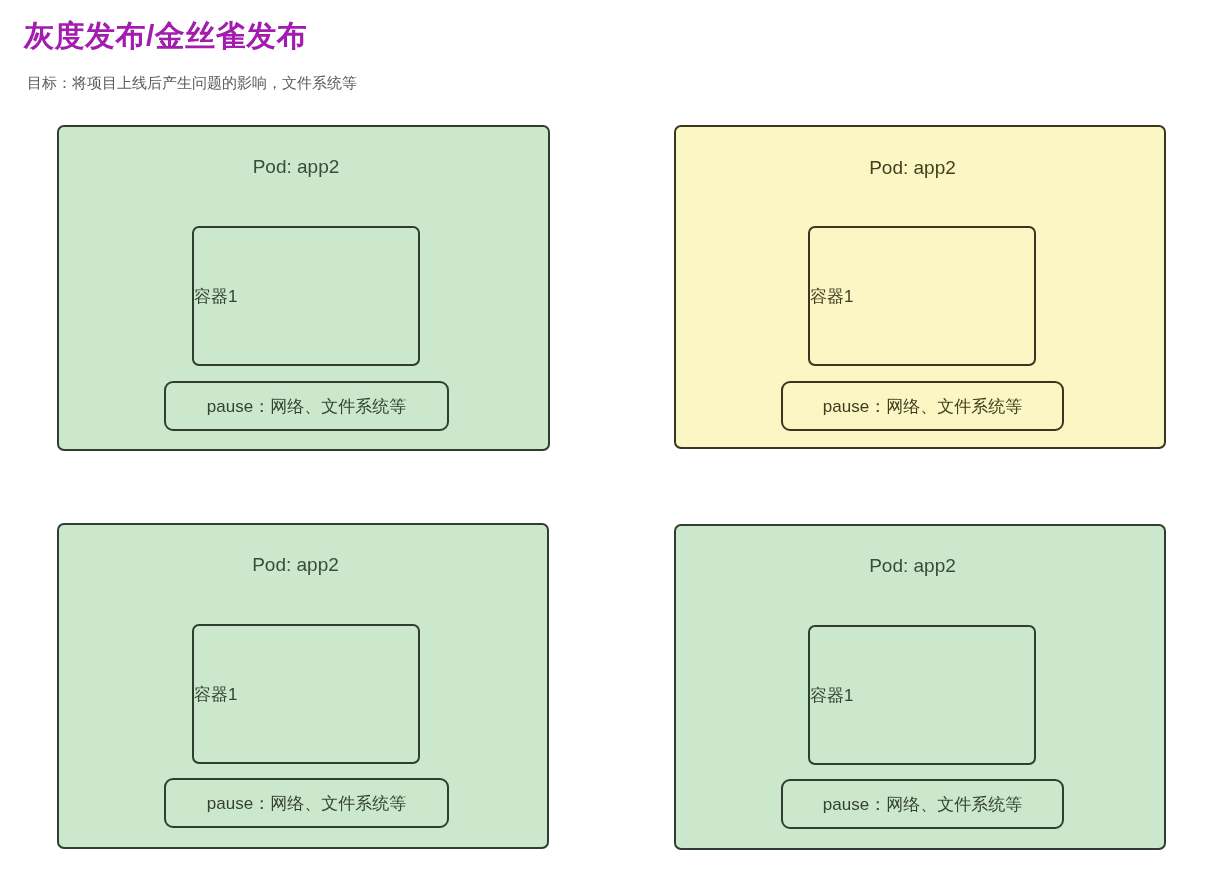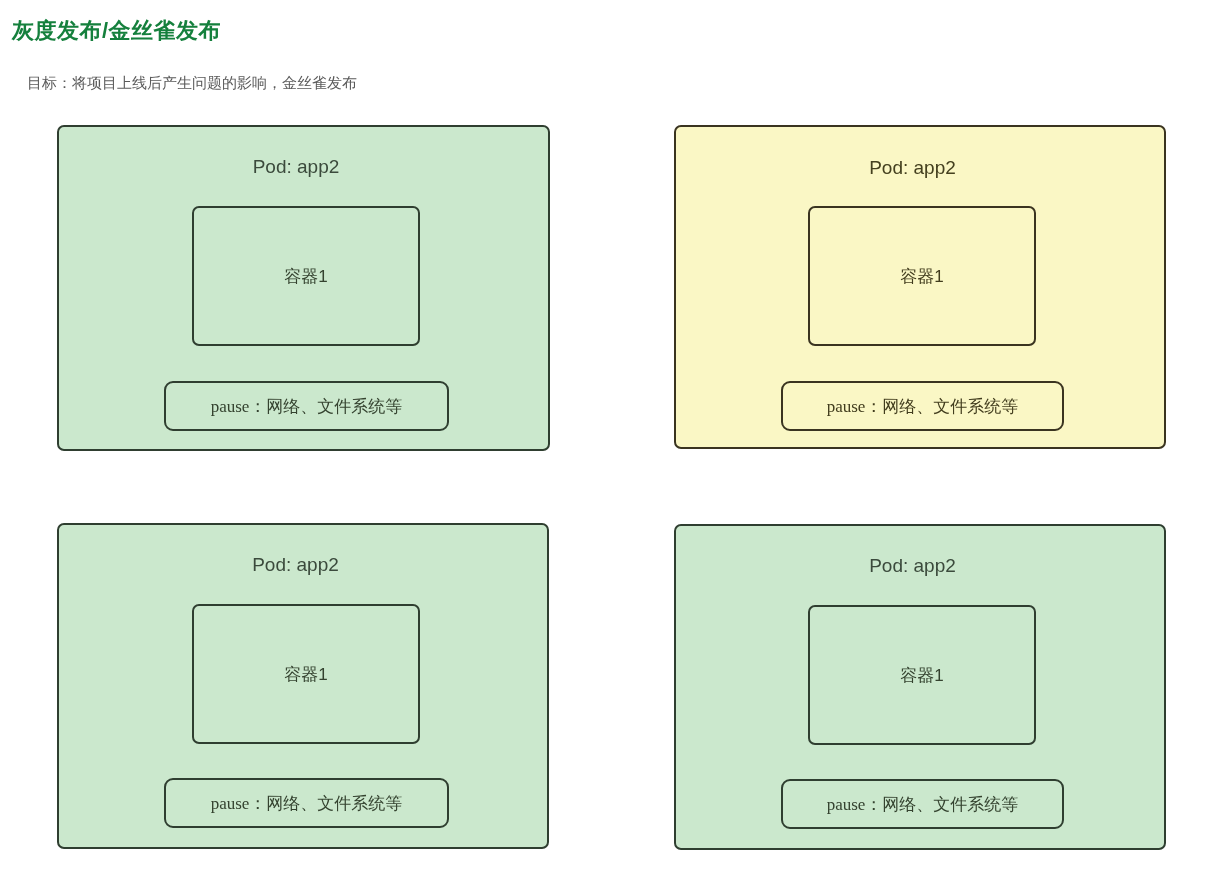--- a/index.html
+++ b/index.html
@@ -11,25 +11,25 @@
     width: 1208px;
     height: 877px;
     position: relative;
     font-family: "Liberation Sans", "DejaVu Sans", sans-serif;
     overflow: hidden;
   }
 
   
   #page-title {
     position: absolute;
-    left: 12px;
+    left: 24px;
     top: 16px;
-    font-size: 22px;
+    font-size: 30px;
     font-weight: bold;
-    color: #15803d;
+    color: #a21caf;
     letter-spacing: 0.5px;
     white-space: nowrap;
   }
   #page-subtitle {
     position: absolute;
     left: 27px;
     top: 74px;
     font-size: 15px;
     color: #5a5a5a;
     white-space: nowrap;
@@ -66,21 +66,22 @@
   
   .container-box {
     position: absolute;
     box-sizing: border-box;
     border-radius: 7px;
     border-width: 2px;
     border-style: solid;
     background: transparent;
     display: flex;
     align-items: center;
-    justify-content: center;
+    justify-content: flex-start;
+    margin-top: 20px;
   }
   .pod.green .container-box { border-color: #2f3e30; }
   .pod.yellow .container-box { border-color: #3a3420; }
 
   .container-label {
     font-size: 17px;
     white-space: nowrap;
   }
   .pod.green .container-label { color: #34422f; }
   .pod.yellow .container-label { color: #413c1d; }
@@ -96,21 +97,20 @@
     display: flex;
     align-items: center;
     justify-content: center;
   }
   .pod.green .pause-box { border-color: #2f3e30; }
   .pod.yellow .pause-box { border-color: #3a3420; }
 
   .pause-label {
     font-size: 17px;
     white-space: nowrap;
-    font-family: Liberation Serif, serif;
   }
   .pod.green .pause-label { color: #34422f; }
   .pod.yellow .pause-label { color: #413c1d; }
 
   
   
   #pod-top-left      { left: 57px;  top: 125px; width: 493px; height: 326px; }
   #pod-top-left .pod-label      { top: 29px; }
   #pod-top-left .container-box  { left: 133px; top: 79px;  width: 228px; height: 140px; }
   #pod-top-left .pause-box      { left: 105px; top: 254px; width: 285px; height: 50px; }
@@ -131,21 +131,21 @@
   #pod-bottom-right  { left: 674px; top: 524px; width: 492px; height: 326px; }
   #pod-bottom-right .pod-label     { top: 29px; }
   #pod-bottom-right .container-box { left: 132px; top: 79px;  width: 228px; height: 140px; }
   #pod-bottom-right .pause-box     { left: 105px; top: 253px; width: 283px; height: 50px; }
 </style>
 </head>
 <body>
 
 <div id="page-title">灰度发布/金丝雀发布</div>
 
-<div id="page-subtitle">目标：将项目上线后产生问题的影响，金丝雀发布</div>
+<div id="page-subtitle">目标：将项目上线后产生问题的影响，文件系统等</div>
 
 <div id="diagram-canvas">
 
   <div class="pod green" id="pod-top-left">
     <div class="pod-label">Pod: app2</div>
     <div class="container-box">
       <span class="container-label">容器1</span>
     </div>
     <div class="pause-box">
       <span class="pause-label">pause：网络、文件系统等</span>

